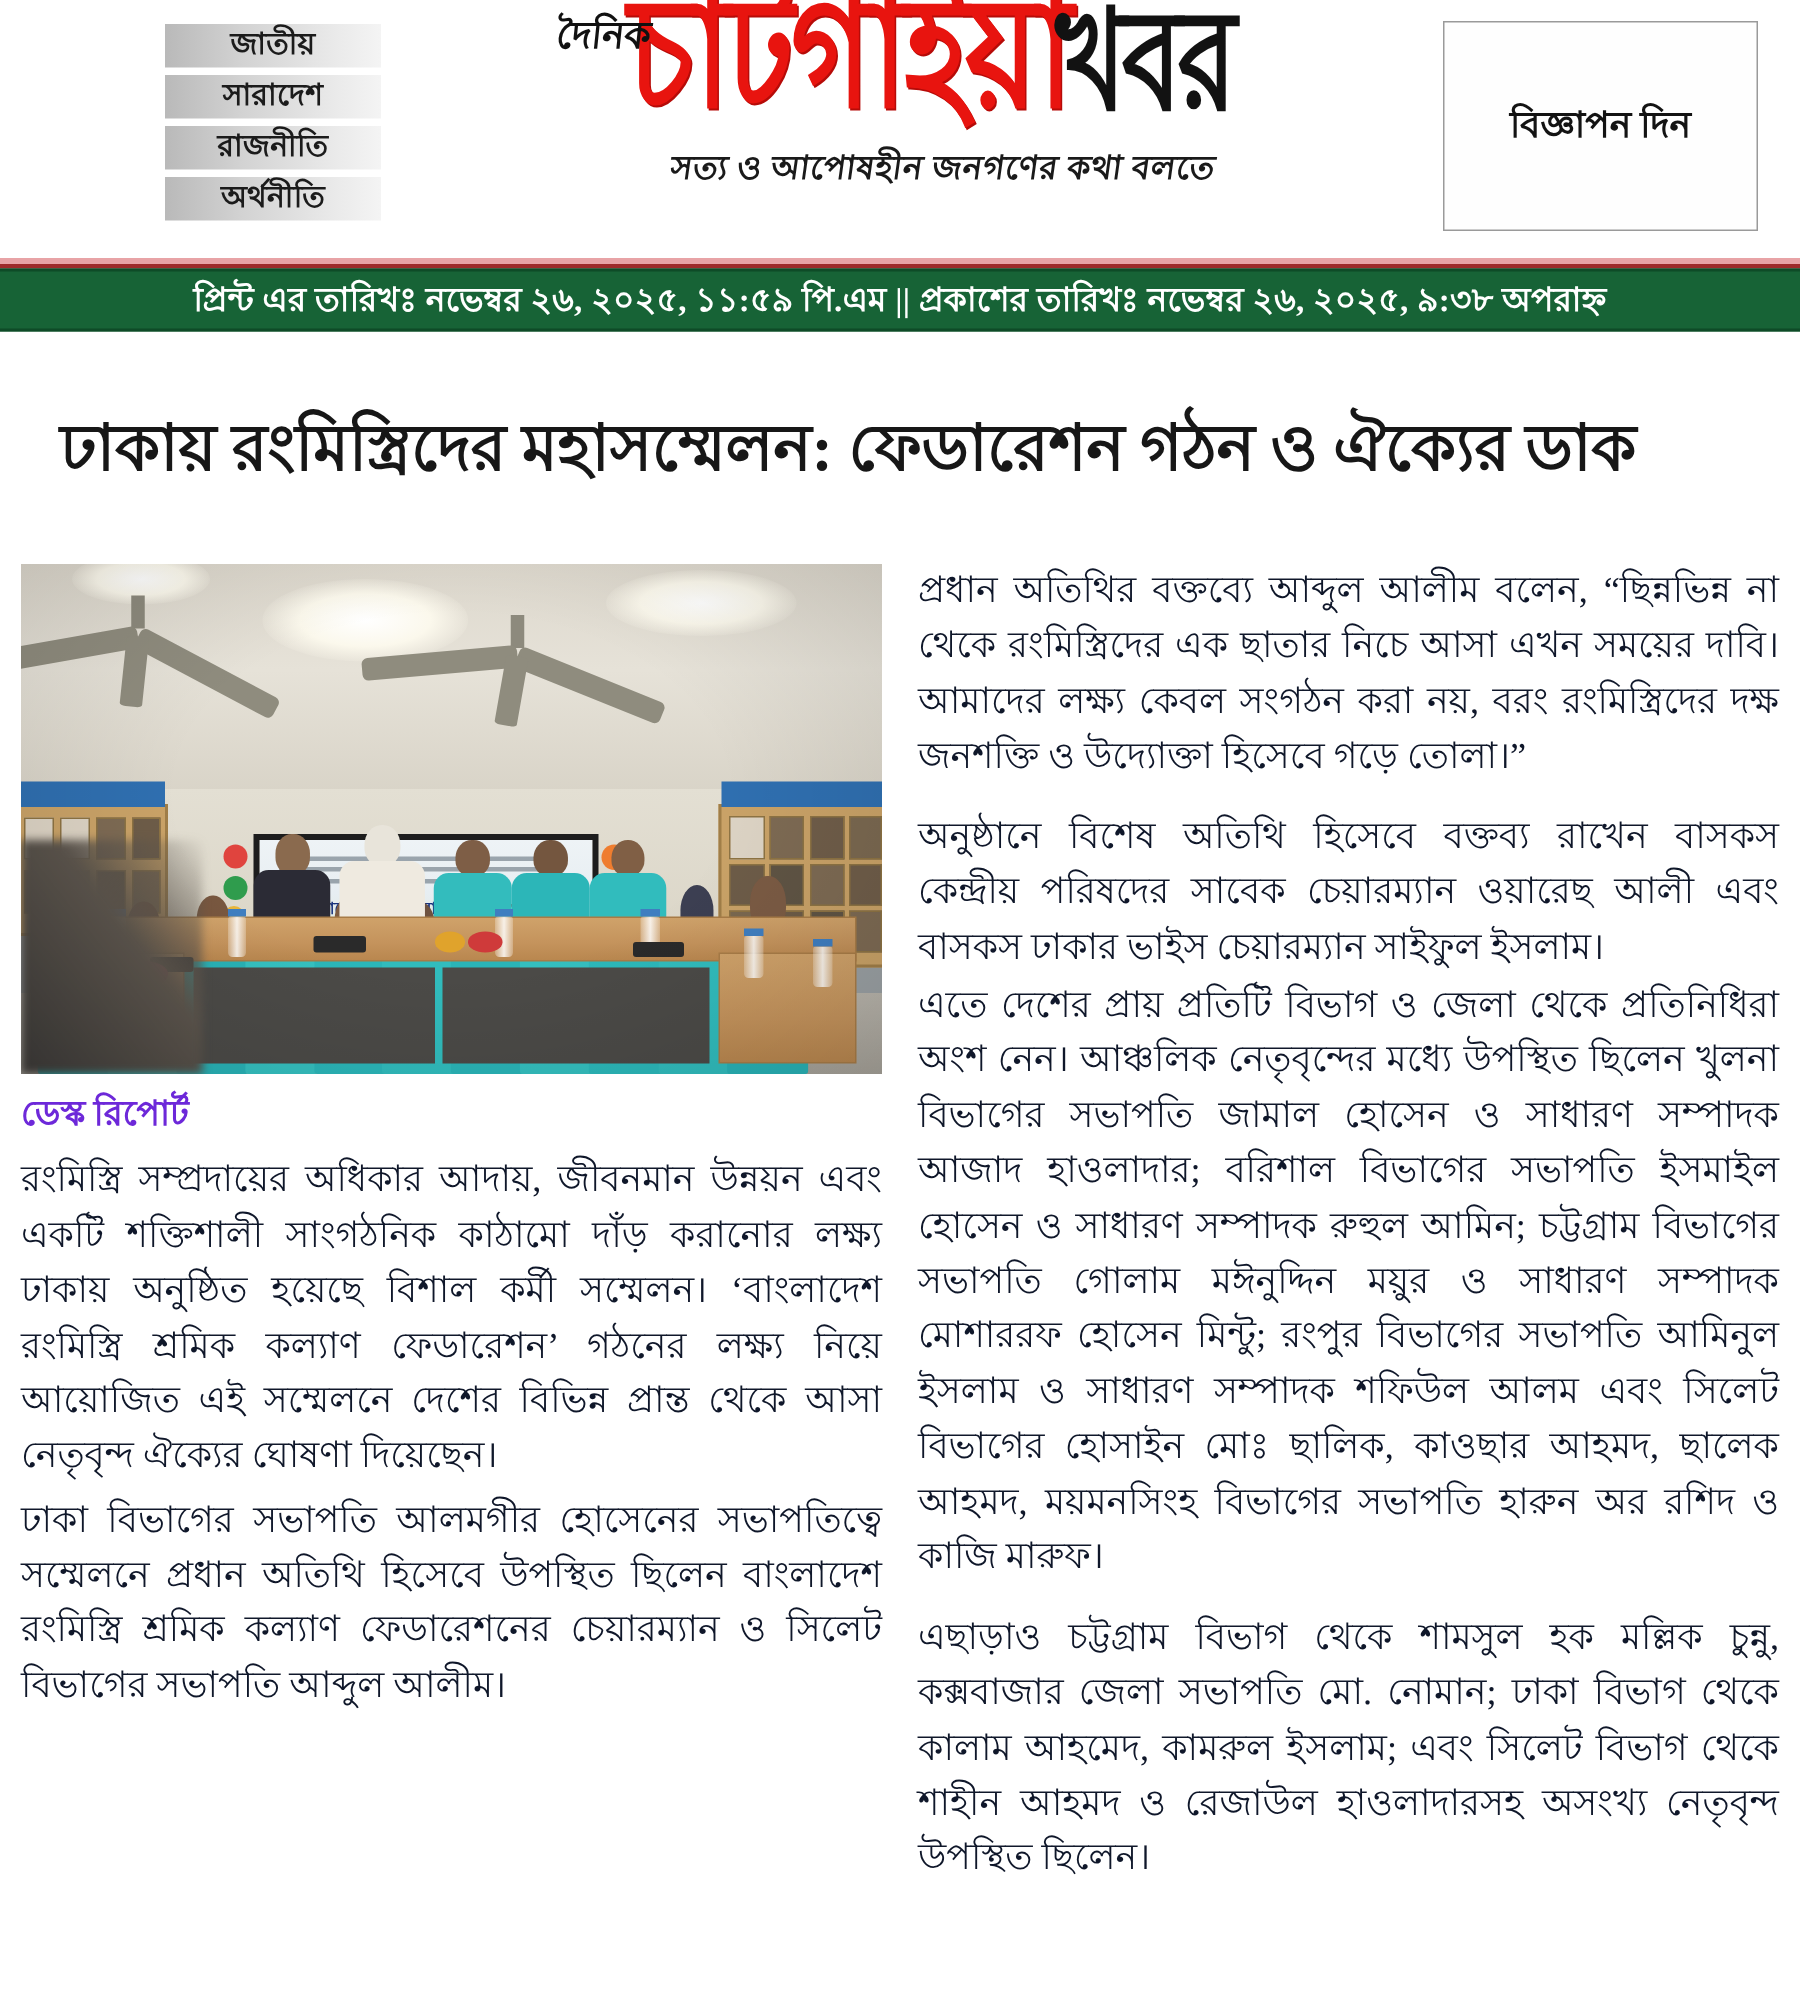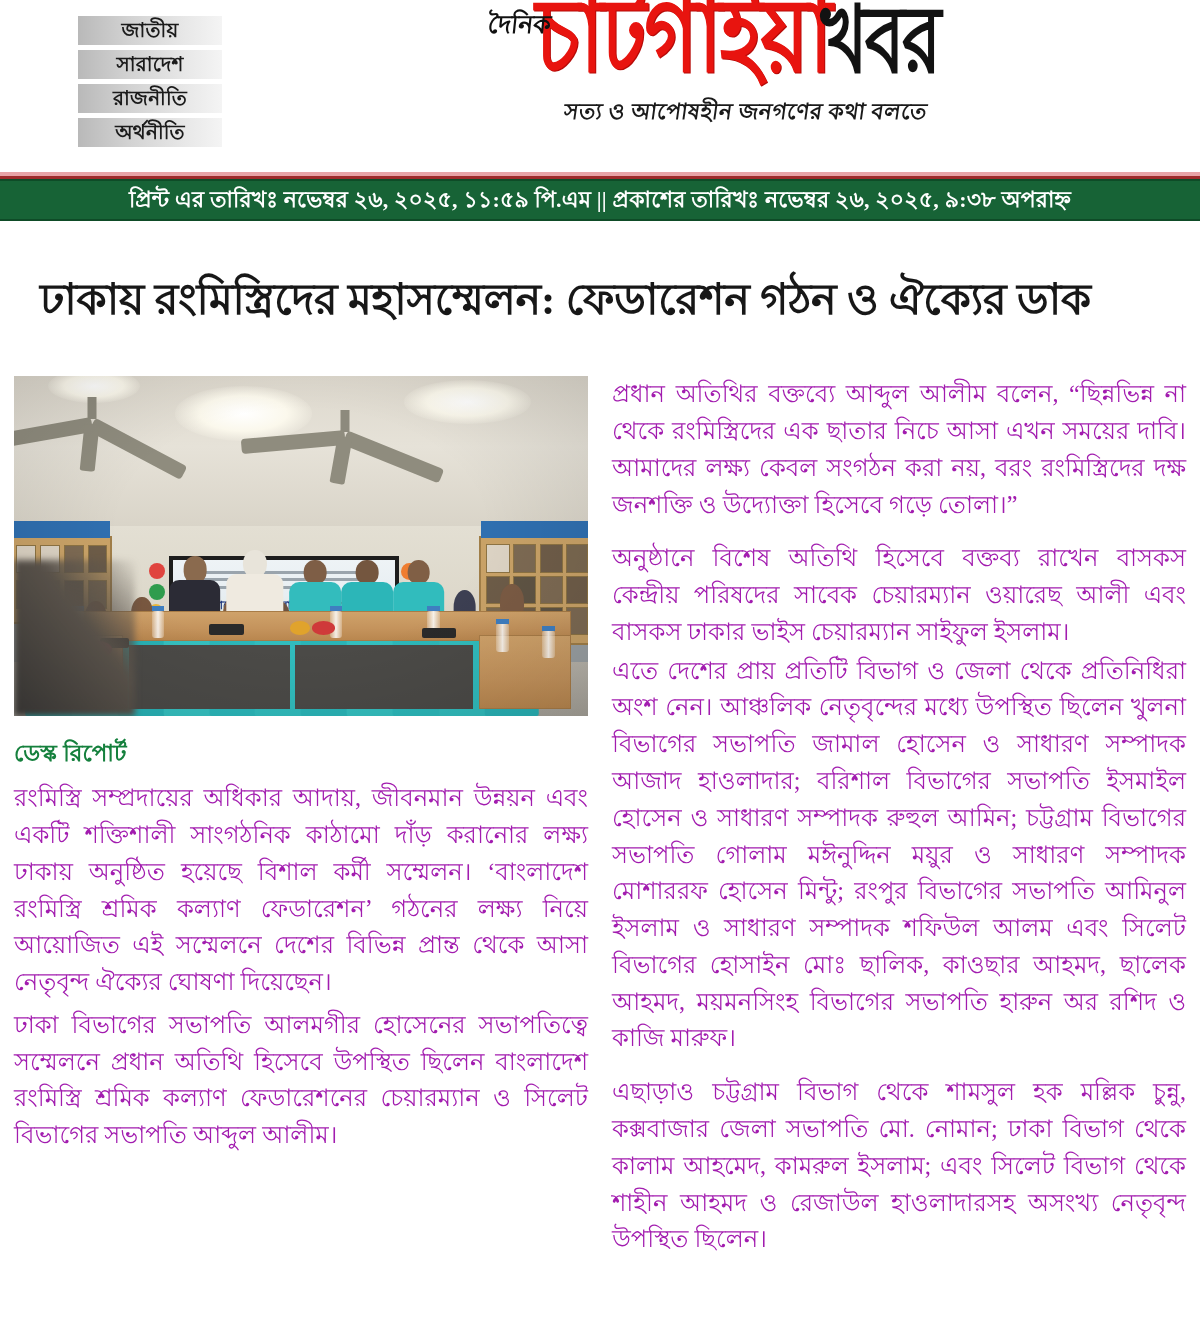--- a/index.html
+++ b/index.html
@@ -16,20 +16,21 @@
     position: relative;
   }
 
   
   .masthead {
     position: relative;
     height: 172px;
     background: #ffffff;
     display: flex;
     align-items: stretch;
+    padding-left: 32px;
   }
 
   .nav-col {
     width: 222px;
     padding: 16px 0 0 78px;
     display: flex;
     flex-direction: column;
     gap: 5px;
   }
   .nav-item {
@@ -168,34 +169,34 @@
 
   .photo {
     width: 100%;
     height: 340px;
     position: relative;
     overflow: hidden;
     background: #9aa0a3;
     border: 0;
   }
   .byline {
-    margin-top: 19px;
+    margin-top: 8px;
     font-size: 23px;
     font-weight: bold;
-    color: #15803d;
-    font-family: Liberation Sans, sans-serif;
+    color: #6d28d9;
+    font-family: Liberation Serif, serif;
   }
 
   p.para {
     margin: 0 0 2px 0;
     font-size: 24.2px;
     line-height: 1.52;
     text-align: justify;
     text-align-last: left;
-    color: #a21caf;
+    color: #0f172a;
     font-family: "Liberation Serif", "DejaVu Serif", serif;
     hyphens: none;
   }
   p.para.gap { margin-top: 17px; }
   .col-left p.para { margin-top: 6px; }
 
   
   .ph-ceiling {
     position: absolute; left: 0; top: 0; width: 100%; height: 46%;
     background: linear-gradient(to bottom, #ddd8cd 0%, #e6e2d8 45%, #d8d3c7 100%);
@@ -298,20 +299,23 @@
 
   <div class="logo-col">
     <div class="logo-row">
       <span class="logo-dainik">দৈনিক</span>
       <span class="logo-main">চাটগাঁইয়া</span>
       <span class="logo-sub">খবর</span>
     </div>
     <div class="logo-tagline">সত্য ও আপোষহীন জনগণের কথা বলতে</div>
   </div>
 
+  <div class="ad-col">
+    <div class="ad-box">বিজ্ঞাপন দিন</div>
+  </div>
 
 </header>
 
 <div class="rule-pink"></div>
 <div class="rule-red"></div>
 <div class="datebar">প্রিন্ট এর তারিখঃ নভেম্বর ২৬, ২০২৫, ১১:৫৯ পি.এম || প্রকাশের তারিখঃ নভেম্বর ২৬, ২০২৫, ৯:৩৮ অপরাহ্ন</div>
 
 <div class="headline-wrap">
   <h1 class="headline">ঢাকায় রংমিস্ত্রিদের মহাসম্মেলন: ফেডারেশন গঠন ও ঐক্যের ডাক</h1>
 </div>

